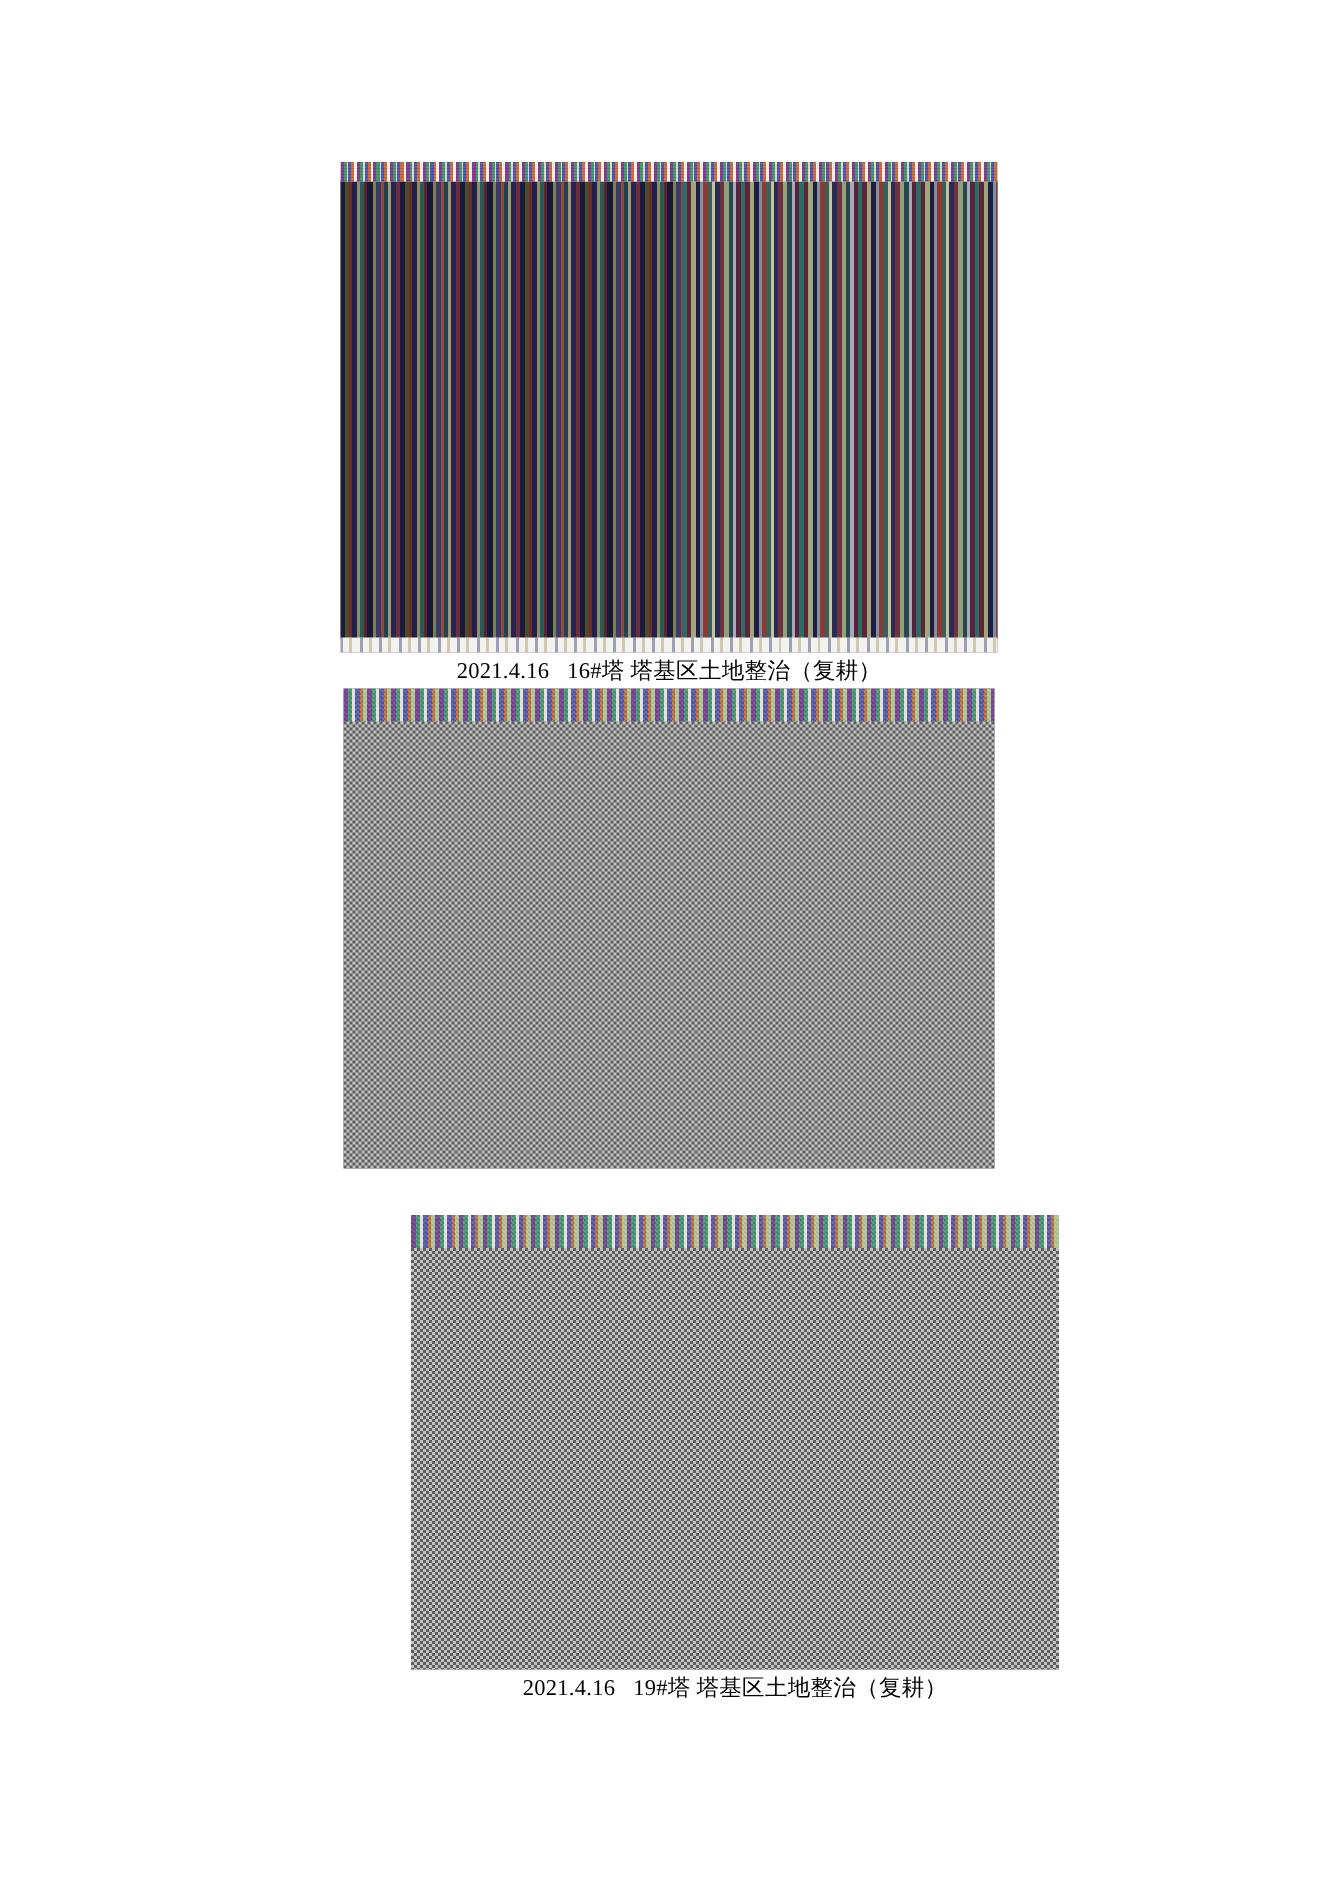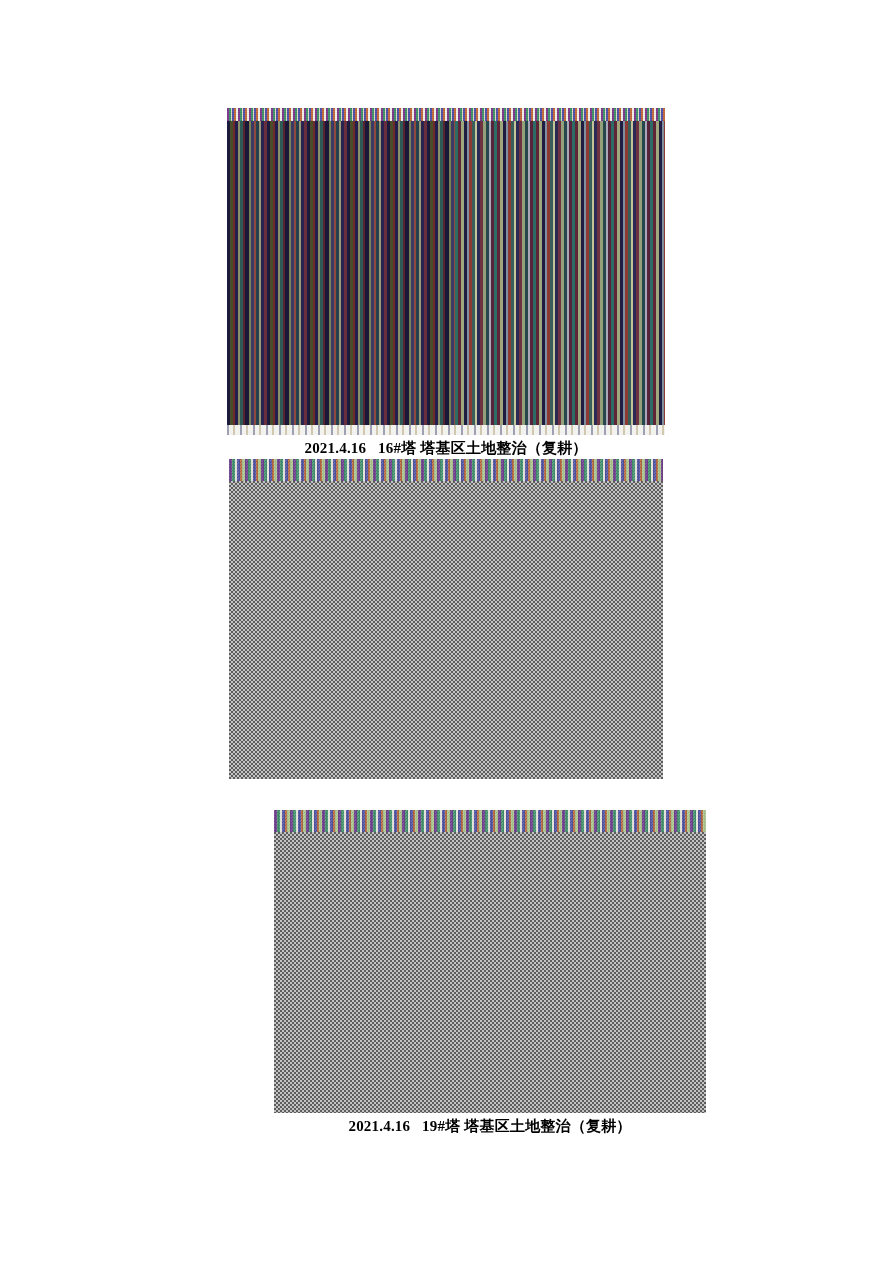--- a/index.html
+++ b/index.html
@@ -22,21 +22,20 @@
     background: #ffffff;
   }
 
   .figure-block {
     position: absolute;
     left: 0;
     width: 892px;
     display: flex;
     flex-direction: column;
     align-items: center;
-    font-weight: bold;
   }
 
   .photo {
     position: relative;
     overflow: hidden;
     background: #8b8b8b;
   }
 
   
   .photo-stripes {

